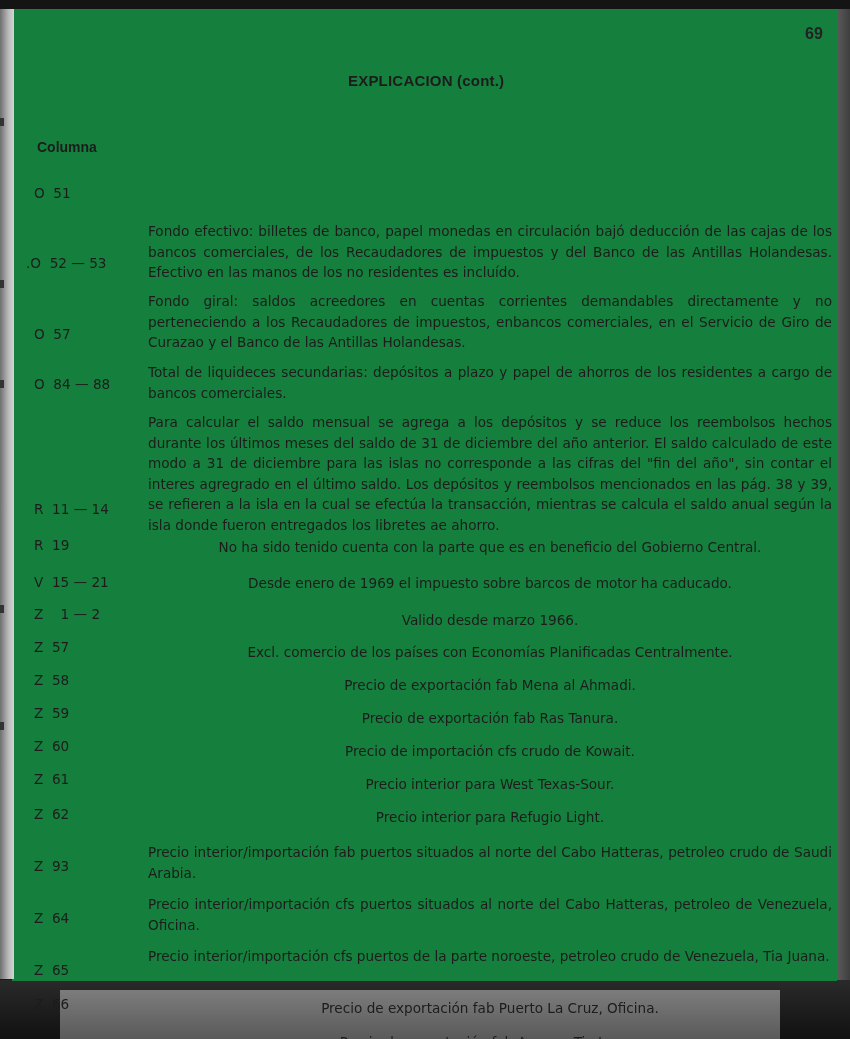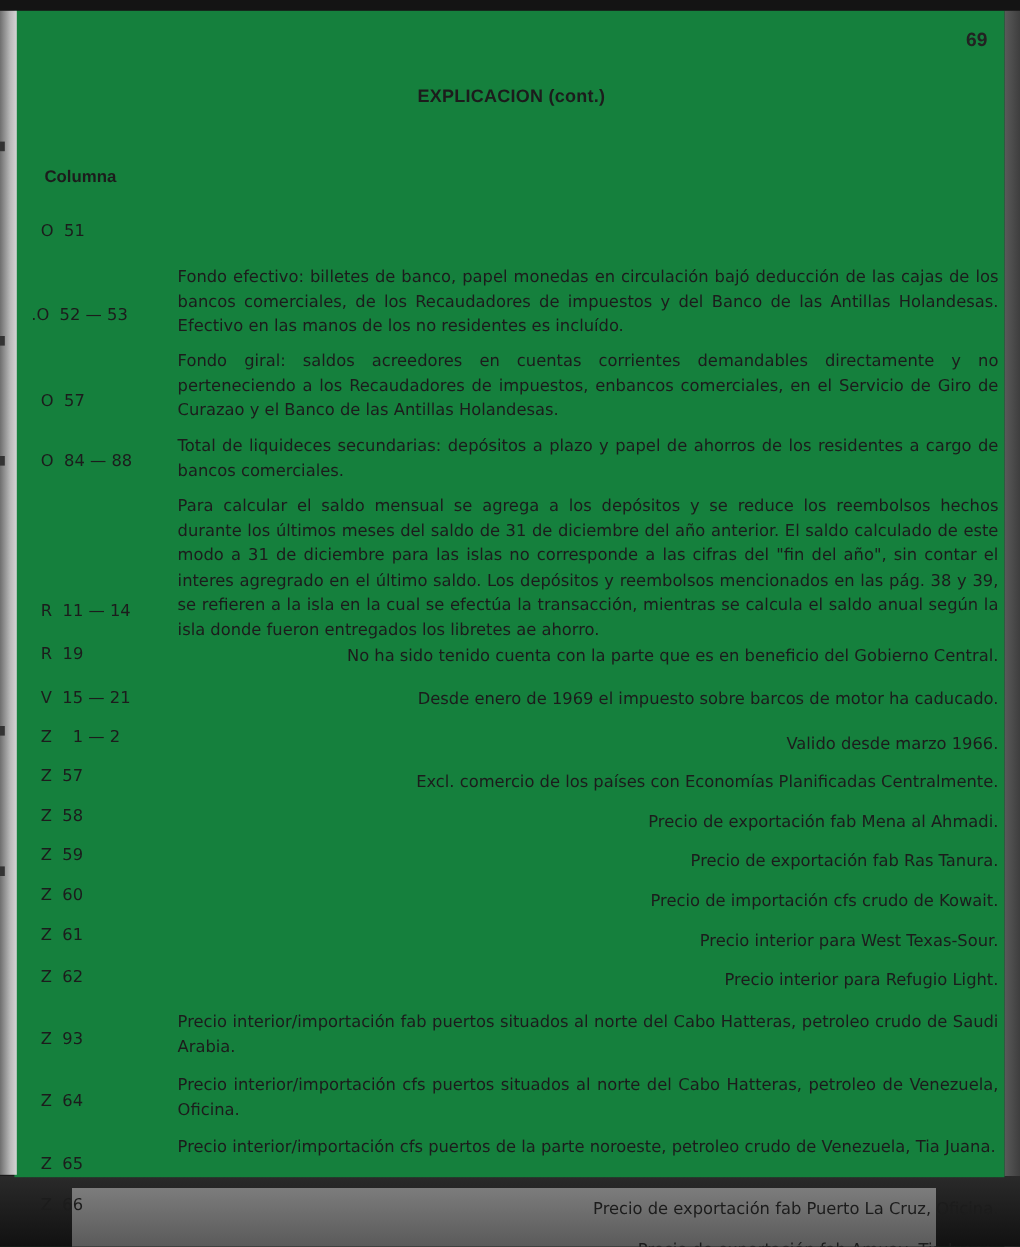--- a/index.html
+++ b/index.html
@@ -25,21 +25,21 @@
     }
     .page-number { position: absolute; left: 793px; top: 16px; font-size: 16px; font-weight: bold;
       font-family: "Liberation Sans", sans-serif; color: #222; }
     .title { position: absolute; left: 336px; top: 63px; font-size: 15px; font-weight: bold;
       font-family: "Liberation Sans", sans-serif; letter-spacing: 0.2px; text-align: right; }
     .col-header { position: absolute; left: 25px; top: 118px; font-size: 14px; font-weight: bold;
       font-family: "Liberation Sans", sans-serif; margin-top: 12px; }
     .entry { position: absolute; left: 0; width: 825px; font-size: 13.6px; line-height: 20.5px; }
     .entry .code { position: absolute; left: 22px; top: 0; white-space: pre; }
     .entry .text { position: absolute; left: 136px; top: 0; width: 684px; text-align: justify; margin-top: 38px; }
-    .entry .text.single { text-align: right; }
+    .entry .text.single { text-align: center; }
     .fold-mark { position: absolute; left: 0; width: 4px; height: 8px; background: #333; }
   </style>
 </head>
 <body>
 
 <div class="top-edge"></div>
 <div class="right-shadow"></div>
 <div class="bottom-edge"></div>
 <div class="bottom-strip"></div>
 

